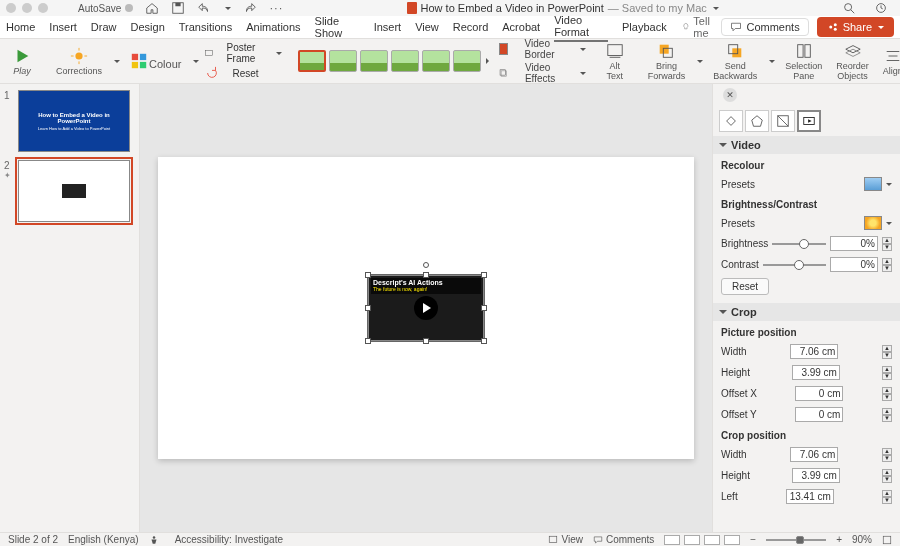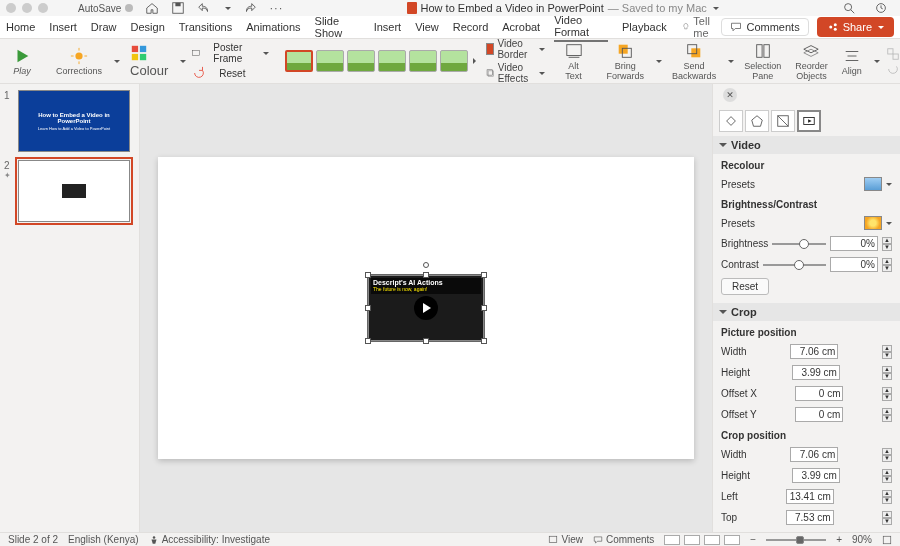--- a/index.html
+++ b/index.html
@@ -31,26 +31,26 @@
 .ribbon { height: 46px; background: #f3f2f1; border-top: 1px solid #e1dfdd; border-bottom: 1px solid #e1dfdd; display: flex; align-items: center; padding: 0 4px; gap: 4px; }
 .ribbon-group { display: flex; align-items: center; gap: 6px; padding: 0 4px; }
 .ribbon-sep { width: 1px; height: 36px; background: #d8d8d8; }
 .ribbon-btn { display: flex; flex-direction: column; align-items: center; justify-content: center; gap: 1px; font-size: 9px; color: #555; padding: 2px 4px; }
 .ribbon-btn-lg { min-width: 28px; font-style: italic; }
 .ribbon-icon { width: 18px; height: 18px; }
 .ribbon-icon-sm { width: 14px; height: 14px; }
 .gallery { display: flex; gap: 3px; align-items: center; }
 .gallery-item { width: 28px; height: 22px; border: 1px solid #aaa; border-radius: 2px; background: linear-gradient(#b4e29e 60%, #6fa83f 60%); position: relative; }
 .gallery-item:first-child { border: 2px solid #D24726; }
-.video-border-row, .video-effects-row { display: flex; align-items: center; gap: 3px; font-size: 10px; color: #444; }
+.video-border-row, .video-effects-row { display: flex; align-items: center; gap: 17px; font-size: 10px; color: #444; }
 .color-swatch-sm { width: 12px; height: 12px; background: #D24726; border: 1px solid #888; }
 .crop-box { display:flex; flex-direction:column; align-items:center; font-size:9px;}
 
 .poster-btn { font-size: 10px; display:flex; align-items:center; gap:13px; }
-.colour-btn { font-size: 13px; display:flex; flex-direction:column; align-items:flex-start; }
+.colour-btn { font-size: 11px; display:flex; flex-direction:row; align-items:flex-end; }
 
 
 .main { display: flex; height: calc(546px - 16px - 22px - 46px - 14px); }
 .thumb-rail { width: 140px; background: #f3f2f1; border-right: 1px solid #e1dfdd; padding: 6px 4px; }
 .thumb-item { display: flex; gap: 4px; margin-bottom: 8px; }
 .thumb-num { width: 10px; font-size: 10px; color: #666; }
 .thumb { width: 112px; height: 62px; border: 1px solid #888; background: #fff; position: relative; }
 .thumb.selected { outline: 2px solid #D24726; outline-offset: 1px; }
 .thumb-1-inner { width:100%; height:100%; background:#0b3e9a; display:flex; flex-direction:column; align-items:center; justify-content:center; color:#fff; font-size:6px; font-weight:700; padding:4px; text-align:center; }
 .thumb-2-inner { width:100%; height:100%; background:#fff; display:flex; align-items:center; justify-content:center; }
@@ -539,36 +539,28 @@
           </div>
         </div>
       <div class="field-row">
           <span class="field-label">Left</span>
           <span class="num-field">13.41 cm</span>
           <div class="stepper">
             <div>▲</div>
             <div>▼</div>
           </div>
         </div>
-      <div class="field-row">
-          <span class="field-label">Top</span>
-          <span class="num-field">7.53 cm</span>
-          <div class="stepper">
-            <div>▲</div>
-            <div>▼</div>
-          </div>
-        </div>
     </div>
   </div>
 </div>
 
 <div class="status-bar">
   <span>Slide 2 of 2</span>
   <span>English (Kenya)</span>
-  <span style="display:flex;align-items:center;gap:3px;">
+  <span style="display:flex;align-items:center;gap:16px;">
     <svg width="10" height="10" viewBox="0 0 16 16">
         <circle cx="8" cy="4" r="2" fill="#555"></circle>
         <path d="M4 7h8l-2 7H6z" fill="#555"></path>
       </svg>
     <span>Accessibility: Investigate</span>
   </span>
   <span class="spacer"></span>
   <span style="display:flex;align-items:center;gap:3px;">
     <svg width="10" height="10" viewBox="0 0 16 16">
         <rect x="2" y="2" width="12" height="10" fill="none" stroke="#555"></rect>

